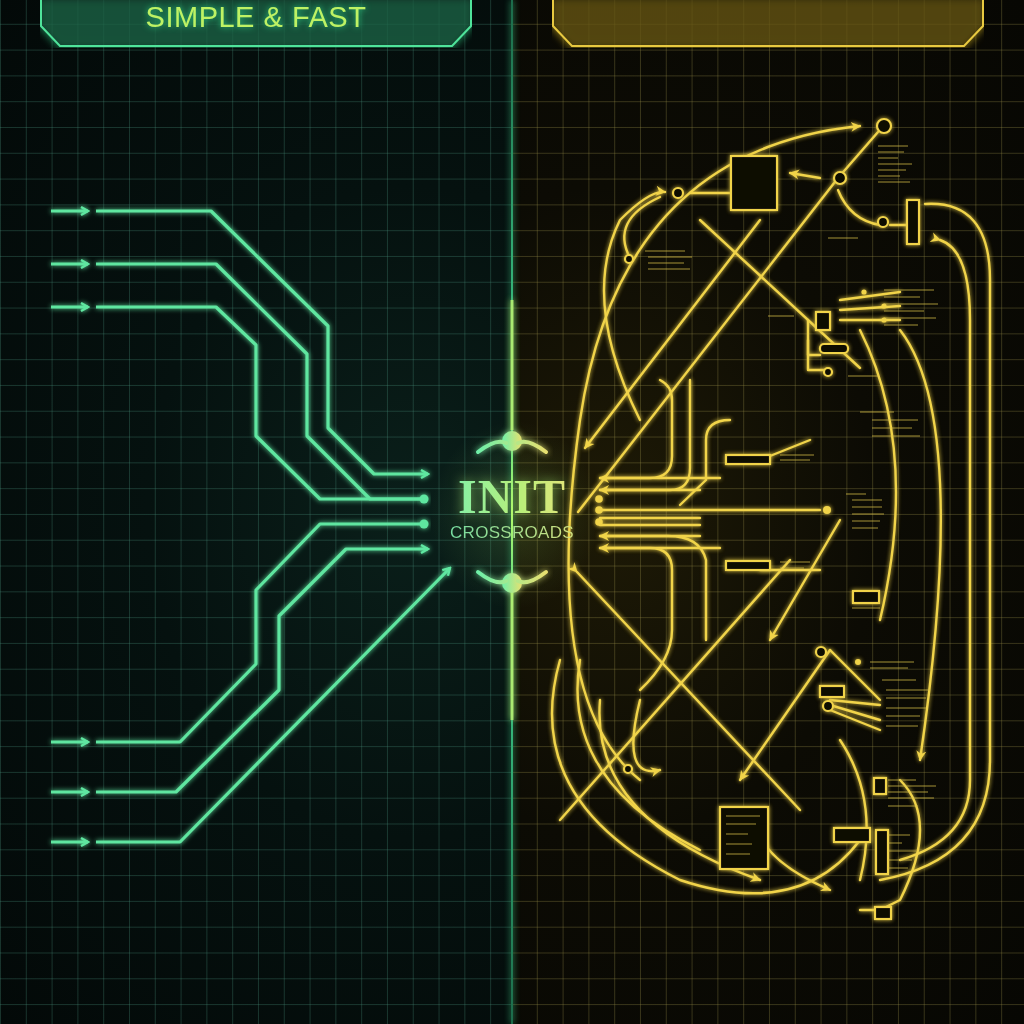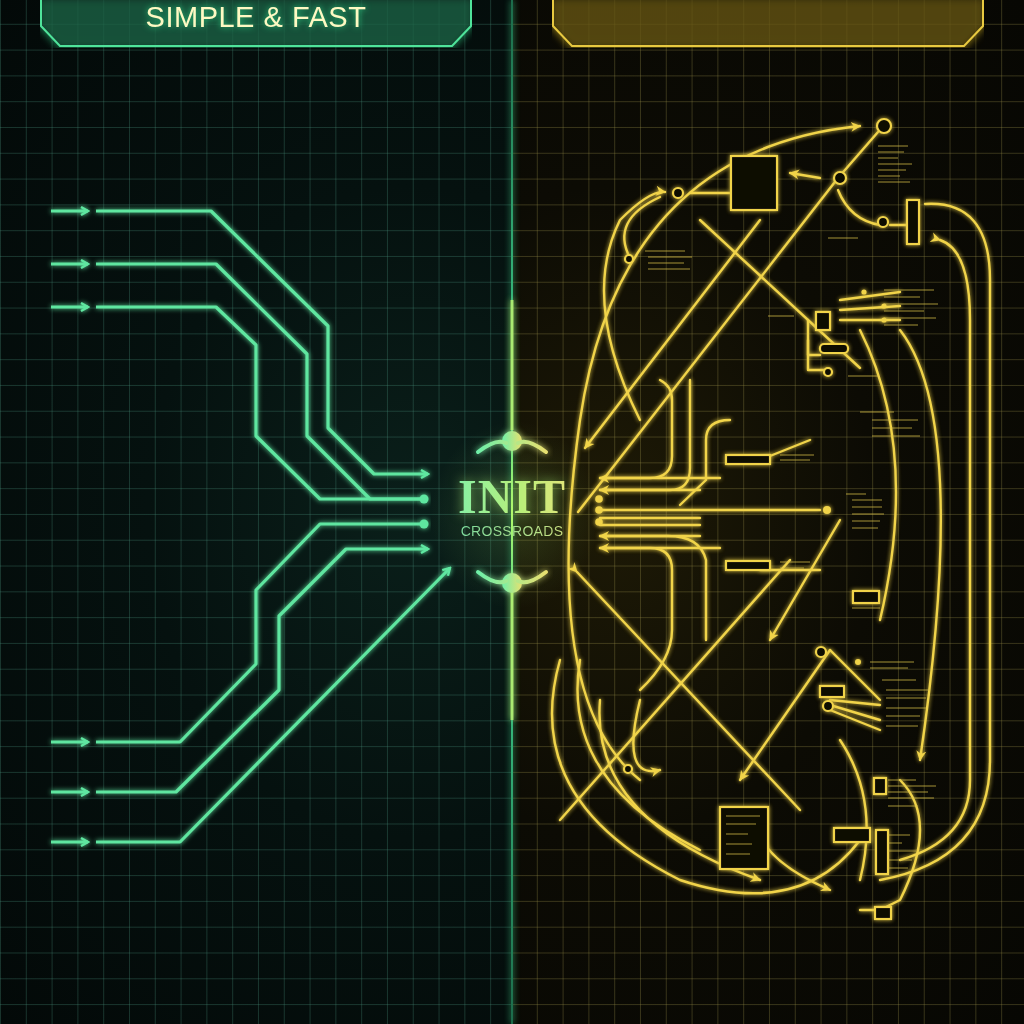--- a/index.html
+++ b/index.html
@@ -11,28 +11,28 @@
   .grid-left{left:0;width:512px;
     background-image:linear-gradient(to right,rgba(70,140,120,.32) 1px,transparent 1px),linear-gradient(to bottom,rgba(70,140,120,.32) 1px,transparent 1px);
     background-size:25.8px 25.8px;background-position:0 -2px;}
   .grid-right{left:512px;width:512px;
     background-image:linear-gradient(to right,rgba(150,140,70,.33) 1px,transparent 1px),linear-gradient(to bottom,rgba(150,140,70,.33) 1px,transparent 1px);
     background-size:25.8px 25.8px;background-position:-1px -2px;}
   .divider{position:absolute;left:511px;top:0;width:2px;height:1024px;background:linear-gradient(to bottom,#1c6b4a 0%,#3fcf8a 40%,#b8ff6a 50%,#3fcf8a 60%,#1c6b4a 100%);box-shadow:0 0 6px #3fcf8a;}
   .banner{position:absolute;top:0;height:46px;display:flex;align-items:center;justify-content:center;font-family:"Liberation Sans",sans-serif;font-size:29px;letter-spacing:.5px;}
   .banner svg{position:absolute;left:0;top:0;}
   .banner span{position:relative;top:-6px;}
-  .banner-green{left:40px;width:432px;color:#fef9c3;text-shadow:0 0 6px #2ecf85;}
+  .banner-green{left:40px;width:432px;color:#bef264;text-shadow:0 0 6px #2ecf85;}
   .banner-yellow{left:552px;width:432px;color:#f1d44a;text-shadow:0 0 6px #d6b420;}
   svg.layer{position:absolute;left:0;top:0;}
   .center-title{position:absolute;left:440px;top:472px;width:144px;text-align:center;}
   .init{font-family:Liberation Serif, serif;font-weight:bold;font-size:48px;line-height:50px;letter-spacing:1px;
     background:linear-gradient(to right,#7af0b0 0%,#b8ef7a 55%,#f0e27a 100%);-webkit-background-clip:text;background-clip:text;color:transparent;
     filter:drop-shadow(0 0 6px rgba(170,240,120,.6));}
-  .cross{font-family:"Liberation Sans",sans-serif;font-size:14px;letter-spacing:.3px;
+  .cross{font-family:"Liberation Sans",sans-serif;font-size:17px;letter-spacing:.3px;
     background:linear-gradient(to right,#6fdca4,#d8e07a);-webkit-background-clip:text;background-clip:text;color:transparent;margin-top:1px;}
   .center-glow{position:absolute;left:430px;top:420px;width:170px;height:190px;border-radius:50%;background:radial-gradient(ellipse,rgba(160,230,110,.18),transparent 70%);}
 </style>
 </head>
 <body>
 
 <div class="half left-bg"></div>
 <div class="half right-bg"></div>
 <div class="grid grid-left"></div>
 <div class="grid grid-right"></div>

